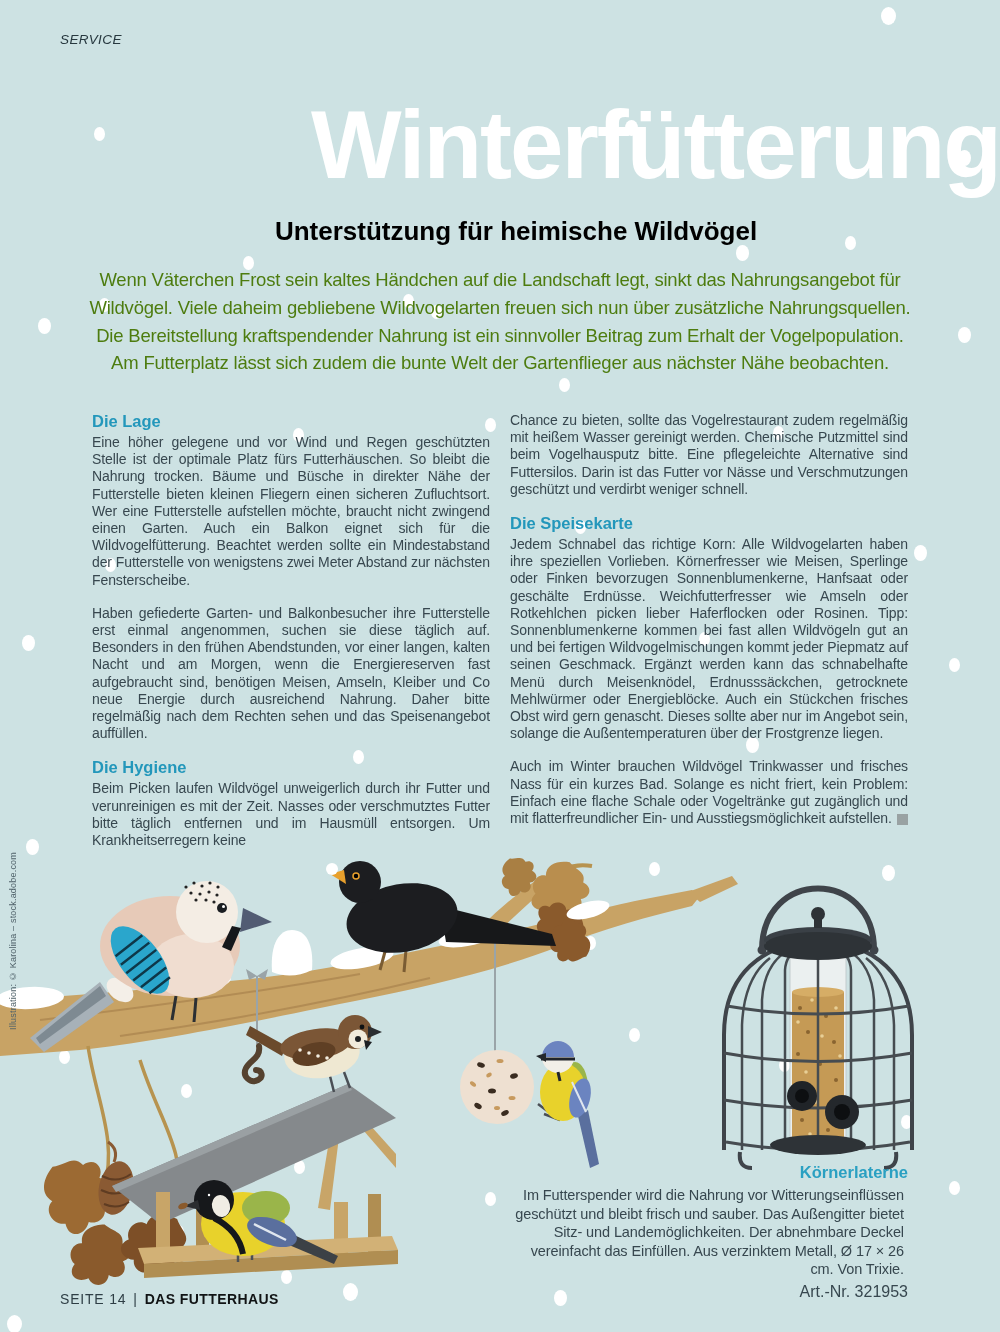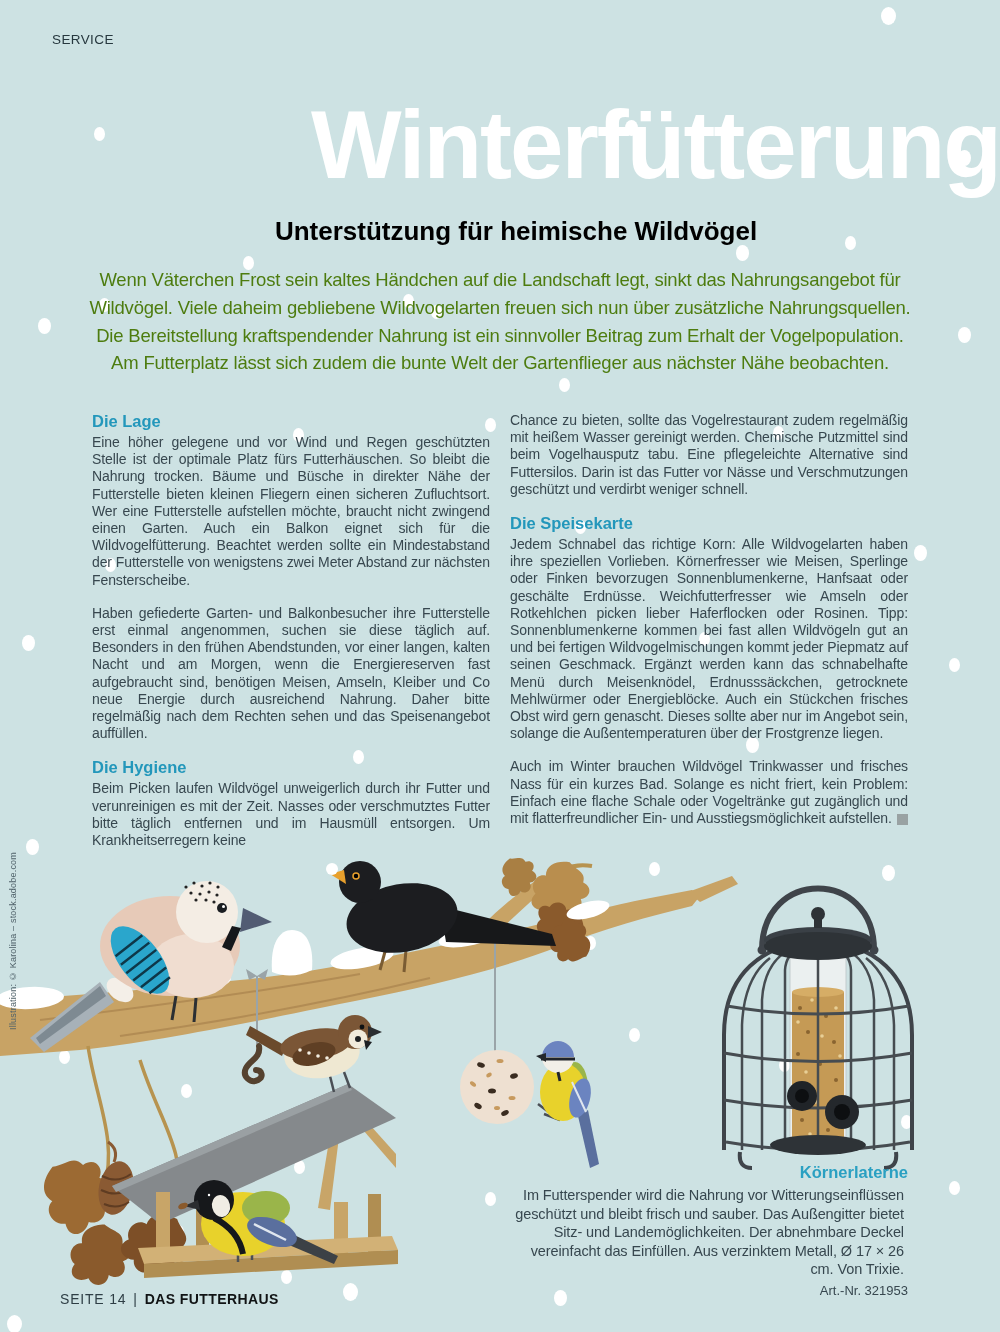--- a/index.html
+++ b/index.html
@@ -12,38 +12,38 @@
       432px 306px 0 1px #fff, 40px 320px 0 2px #fff, 100px 299px 0 1px #fff, 244px 257px 0 1px #fff,
       404px 295px 0 1px #fff, 560px 379px 0 1px #fff, 738px 247px 0 2px #fff, 846px 237px 0 1px #fff,
       960px 329px 0 2px #fff, 294px 429px 0 1px #fff, 486px 419px 0 1px #fff, 576px 521px 0 1px #fff,
       774px 427px 0 1px #fff, 916px 547px 0 2px #fff, 106px 559px 0 1px #fff, 24px 637px 0 2px #fff,
       700px 633px 0 1px #fff, 748px 739px 0 2px #fff, 950px 659px 0 1px #fff, 354px 751px 0 1px #fff,
       28px 841px 0 2px #fff, 650px 863px 0 1px #fff, 884px 867px 0 2px #fff, 586px 937px 0 1px #fff,
       630px 1029px 0 1px #fff, 60px 1051px 0 1px #fff, 182px 1085px 0 1px #fff, 295px 1161px 0 1px #fff,
       486px 1193px 0 1px #fff, 556px 1292px 0 2px #fff, 902px 1116px 0 1px #fff, 950px 1182px 0 1px #fff,
       780px 1059px 0 1px #fff, 466px 1076px 0 1px #fff, 174px 1226px 0 1px #fff, 282px 1271px 0 1px #fff,
       346px 1286px 0 3px #fff, 10px 1318px 0 3px #fff;}
-  .kicker{position:absolute;left:52px;top:32px;font-size:13.5px;letter-spacing:.4px;color:#27383f;}
+  .kicker{position:absolute;left:60px;top:32px;font-size:13.5px;letter-spacing:.4px;color:#27383f;font-style:italic;}
   .title{position:absolute;left:0;top:92px;width:100%;margin:0;text-align:right;
          font-size:96px;font-weight:900;letter-spacing:-2px;color:#ffffff;line-height:1.1;}
   .subtitle{position:absolute;left:0;top:200px;width:100%;margin:16px;text-align:center;
             font-size:26px;font-weight:700;color:#000000;}
   .intro{position:absolute;left:85px;top:266px;width:830px;margin:0;text-align:center;
          font-size:18.5px;line-height:1.5;letter-spacing:-.2px;color:#4d7c0f;}
   .cols{position:absolute;left:92px;top:412px;width:816px;display:flex;gap:20px;}
   .col{width:402px;}
   .col h3{margin:0 0 3px 0;font-size:16.5px;font-weight:700;color:#2397bb;}
   .col p{margin:0 0 16px 0;font-size:14px;line-height:17.2px;letter-spacing:-.1px;
          text-align:justify;color:#37474f;position:relative;}
   .endmark{position:absolute;right:0;bottom:2px;width:11px;height:11px;background:#99a2a3;}
   .illo{position:absolute;left:0;top:850px;width:1000px;height:445px;}
   .product-text{position:absolute;left:505px;top:1163px;width:403px;text-align:right;}
   .product-text h3{margin:0 0 4px 0;font-size:16.5px;font-weight:700;color:#2aa0c2;}
   .product-text p{margin:4px;font-size:14.5px;line-height:18.5px;letter-spacing:-.1px;color:#37474f;}
-  .artnr{margin-top:3px;font-size:13px;color:#37474f;}
+  .artnr{margin-top:3px;font-size:16px;color:#37474f;}
   .credit{position:absolute;left:8px;top:852px;writing-mode:vertical-rl;transform:rotate(180deg);
           font-size:9px;letter-spacing:.2px;color:#50626a;}
   .footer{position:absolute;left:60px;top:1291px;font-size:14px;color:#2e3e45;letter-spacing:.8px;}
   .footer .sep{margin:0 7px;color:#2e3e45;}
   .footer b{font-weight:800;color:#101314;letter-spacing:.4px;}
 </style>
 </head>
 <body>
 
 <div class="page">
@@ -62,21 +62,21 @@
       </section>
       <section>
         <p>Haben gefiederte Garten- und Balkonbesucher ihre Futterstelle erst einmal angenommen, suchen sie diese täglich auf. Besonders in den frühen Abendstunden, vor einer langen, kalten Nacht und am Morgen, wenn die Energiereserven fast aufgebraucht sind, benötigen Meisen, Amseln, Kleiber und Co neue Energie durch ausreichend Nahrung. Daher bitte regelmäßig nach dem Rechten sehen und das Speisenangebot auffüllen.</p>
       </section>
       <section>
         <h3>Die Hygiene</h3>
         <p>Beim Picken laufen Wildvögel unweigerlich durch ihr Futter und verunreinigen es mit der Zeit. Nasses oder verschmutztes Futter bitte täglich entfernen und im Hausmüll entsorgen. Um Krankheitserregern keine</p>
       </section>
     </div>
     <div class="col">
-      <p>Chance zu bieten, sollte das Vogelrestaurant zudem regelmäßig mit heißem Wasser gereinigt werden. Chemische Putzmittel sind beim Vogelhausputz tabu. Eine pflegeleichte Alternative sind Futtersilos. Darin ist das Futter vor Nässe und Verschmutzungen geschützt und verdirbt weniger schnell.</p>
+      <p>Chance zu bieten, sollte das Vogelrestaurant zudem regelmäßig mit heißem Wasser gereinigt werden. Chemische Putzmittel sind beim Vogelhausputz bitte. Eine pflegeleichte Alternative sind Futtersilos. Darin ist das Futter vor Nässe und Verschmutzungen geschützt und verdirbt weniger schnell.</p>
       <section>
         <h3>Die Speisekarte</h3>
         <p>Jedem Schnabel das richtige Korn: Alle Wildvogelarten haben ihre speziellen Vorlieben. Körnerfresser wie Meisen, Sperlinge oder Finken bevorzugen Sonnenblumenkerne, Hanfsaat oder geschälte Erdnüsse. Weichfutterfresser wie Amseln oder Rotkehlchen picken lieber Haferflocken oder Rosinen. Tipp: Sonnenblumenkerne kommen bei fast allen Wildvögeln gut an und bei fertigen Wildvogelmischungen kommt jeder Piepmatz auf seinen Geschmack. Ergänzt werden kann das schnabelhafte Menü durch Meisenknödel, Erdnusssäckchen, getrocknete Mehlwürmer oder Energieblöcke. Auch ein Stückchen frisches Obst wird gern genascht. Dieses sollte aber nur im Angebot sein, solange die Außentemperaturen über der Frostgrenze liegen.</p>
       </section>
       <section>
         <p><span>Auch im Winter brauchen Wildvögel Trinkwasser und frisches Nass für ein kurzes Bad. Solange es nicht friert, kein Problem: Einfach eine flache Schale oder Vogeltränke gut zugänglich und mit flatterfreundlicher Ein- und Ausstiegsmöglichkeit aufstellen.</span><span class="endmark"></span></p>
       </section>
     </div>
   </div>
 

